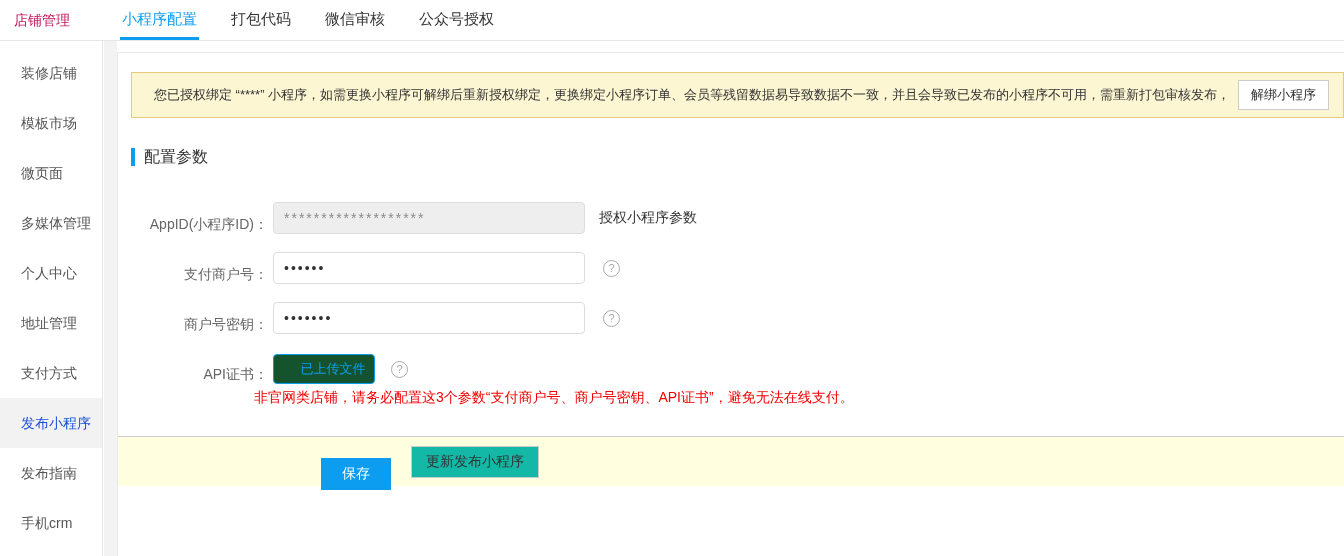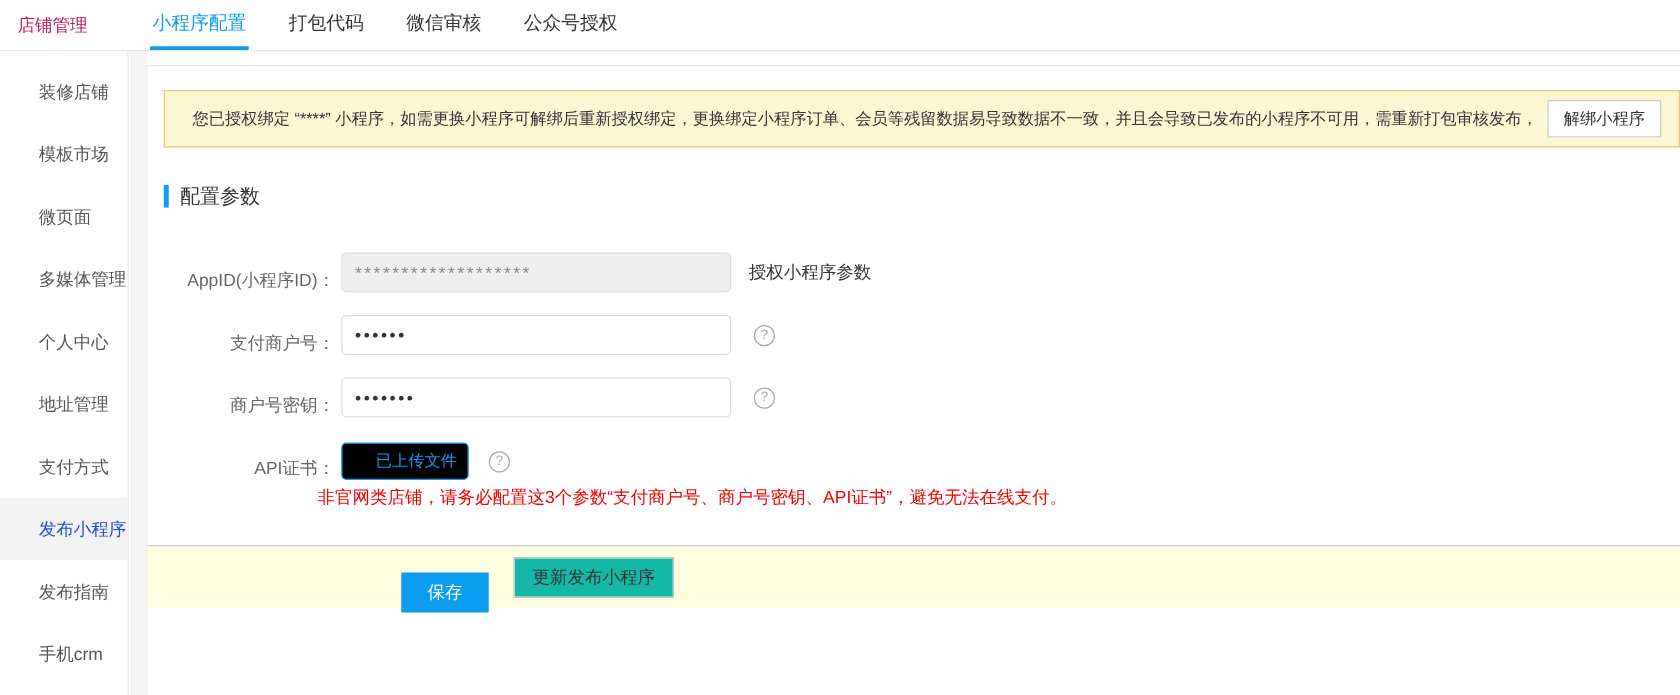--- a/index.html
+++ b/index.html
@@ -18,21 +18,21 @@
     border-bottom:1px solid #e6e6e6;display:flex;align-items:stretch;}
   .brand{width:103px;line-height:40px;padding-left:14px;font-size:14px;color:#be185d;flex:none;}
   .tabs{display:flex;margin-left:17px;}
   .tab{margin-right:30px;font-size:15px;color:#333;line-height:37px;padding:0 2px;
     border-bottom:3px solid transparent;cursor:pointer;white-space:nowrap;text-align:right;}
   .tab.active{color:var(--accent);border-bottom-color:var(--accent);}
 
   
   .sidebar{position:absolute;top:41px;left:0;bottom:0;width:103px;background:#fff;
     border-right:1px solid #e6e6e6;padding-top:7px;}
-  .side-item{height:50px;line-height:50px;padding-left:31px;font-size:14px;color:#555;cursor:pointer;}
+  .side-item{height:50px;line-height:50px;padding-left:21px;font-size:14px;color:#555;cursor:pointer;}
   .side-item.active{background:#f2f2f2;color:#1d4ed8;}
 
   .gutter{position:absolute;top:41px;left:104px;width:13px;bottom:0;background:#f3f3f3;}
 
   
   .panel{position:absolute;top:52px;left:117px;right:0;bottom:0;background:#fff;
     border-top:1px solid #e9e9e9;border-left:1px solid #e9e9e9;}
 
   .notice{margin:19px 0 0 13px;height:46px;background:var(--notice_bg);
     border:1px solid var(--notice_border);display:flex;align-items:center;
@@ -50,21 +50,21 @@
   .row{display:flex;align-items:flex-end;height:50px;}
   .row-label{width:150px;flex:none;text-align:right;font-size:14px;color:#666;padding-right:0;}
   .row-field{margin-left:5px;display:flex;align-items:center;}
   .tin{width:312px;height:32px;border:1px solid #ddd;border-radius:4px;background:#fff;
     padding:0 10px;font-size:14px;color:#333;letter-spacing:2px;font-family:inherit;outline:none;}
   .tin.disabled{background:#eee;color:#8a8a8a;}
   .hint-text{margin-left:14px;font-size:14px;color:#333;letter-spacing:0;}
   .help{margin-left:18px;width:17px;height:17px;border:1px solid #aaa;border-radius:50%;
     color:#aaa;font-size:11px;display:flex;align-items:center;justify-content:center;
     flex:none;cursor:pointer;}
-  .cert-btn{width:102px;height:30px;background:#000000;border:1px solid var(--accent);
+  .cert-btn{width:102px;height:30px;background:#14532d;border:1px solid var(--accent);
     border-radius:4px;color:var(--accent);font-size:13px;cursor:pointer;font-family:Liberation Mono, monospace;padding-left:18px;}
   .cert-row .help{margin-left:16px;}
   .warning{margin:4px 0 0 136px;font-size:14px;color:var(--warning);line-height:18px;}
 
   .action-bar{margin-top:30px;height:50px;background:var(--bar_bg);border-top:1px solid #ccc;
     display:flex;align-items:center;padding-left:203px;}
   .save-btn{width:70px;height:32px;background:var(--accent);border:none;color:#fff;
     font-size:14px;cursor:pointer;font-family:inherit;margin-top:24px;}
   .update-btn{margin-left:20px;height:32px;padding:0 14px;background:#14b8a6;border:1px solid #ccc;
     color:#333;font-size:14px;cursor:pointer;font-family:inherit;}

